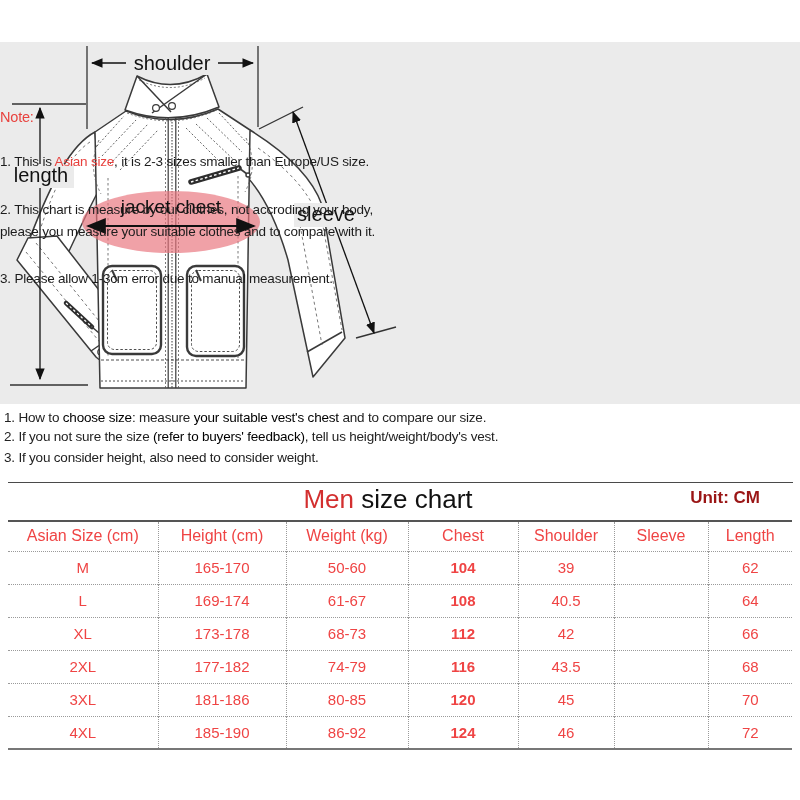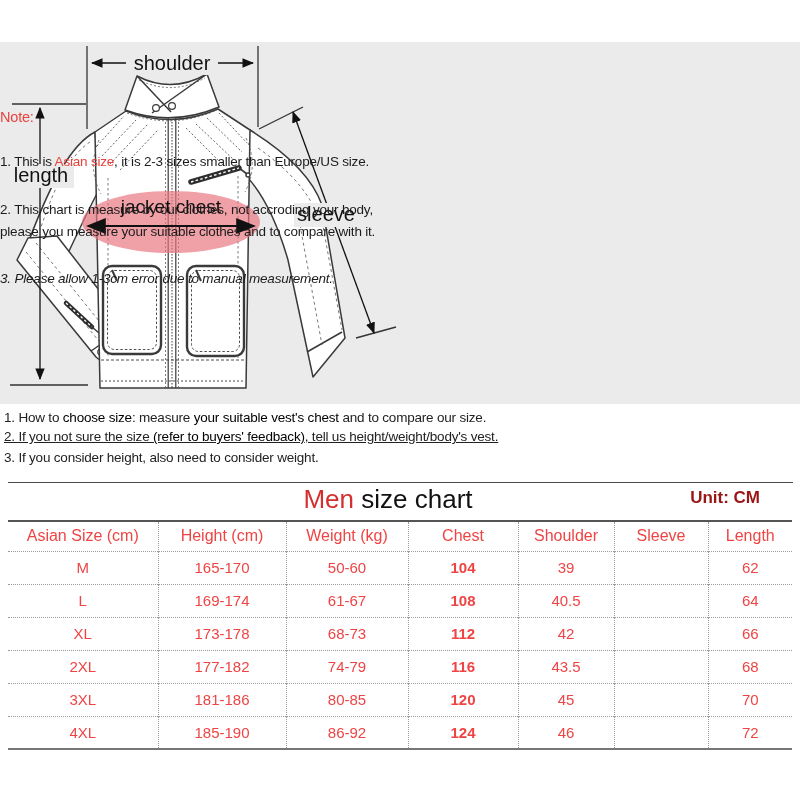--- a/index.html
+++ b/index.html
@@ -144,25 +144,25 @@
     <rect x="8" y="164" width="66" height="24" fill="#ebebeb"></rect>
     <text x="41" y="182" font-size="20" text-anchor="middle">length</text>
     <rect x="294" y="203" width="64" height="24" fill="#ebebeb"></rect>
     <text x="326" y="221" font-size="20" text-anchor="middle">sleeve</text>
   </svg>
 
   <div class="note-line note-title" style="top:67px;">Note:</div>
   <div class="note-line" style="top:112px;"><span>1. This is </span><span class="red-note">Asian size</span><span>, it is 2-3 sizes smaller than Europe/US size.</span></div>
   <div class="note-line" style="top:160px;">2. This chart is measure by our clothes, not accroding your body,</div>
   <div class="note-line" style="top:182px;">please you measure your suitable clothes and to compare with it.</div>
-  <div class="note-line" style="top:229px;font-style:italic;">3. Please allow 1-3cm error due to manual measurement.</div>
+  <div class="note-line" style="top:229px;">3. Please allow 1-3cm error due to manual measurement.</div>
 </div>
 
 <div class="tip-line" style="top:410px;"><span>1. How to </span><span class="red-tip">choose size</span><span>: measure </span><span class="red-tip">your suitable vest's chest</span><span> and to compare our size.</span></div>
-<div class="tip-line" style="top:429px;text-decoration:underline;"><span>2. If you not sure the size </span><span class="red-tip">(refer to buyers' feedback)</span><span>, tell us height/weight/body's vest.</span></div>
+<div class="tip-line" style="top:429px;"><span>2. If you not sure the size </span><span class="red-tip">(refer to buyers' feedback)</span><span>, tell us height/weight/body's vest.</span></div>
 <div class="tip-line" style="top:450px;">3. If you consider height, also need to consider weight.</div>
 
 <div class="rule-top"></div>
 <div class="chart-title"><span class="title-red">Men</span><span> size chart</span></div>
 <div class="unit-label">Unit: CM</div>
 
 <table class="size-table">
   <colgroup>
     <col style="width:150px">
       <col style="width:128px">

